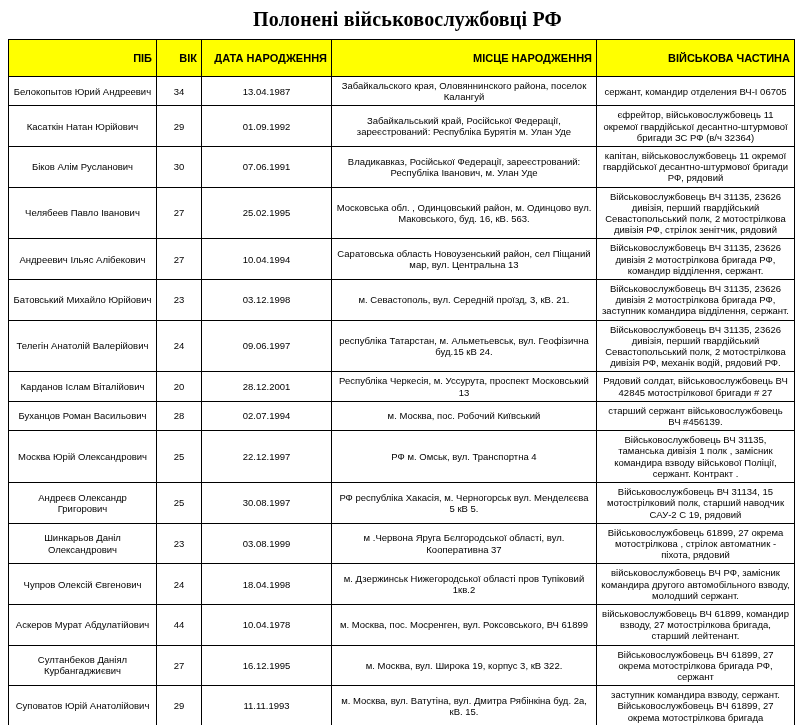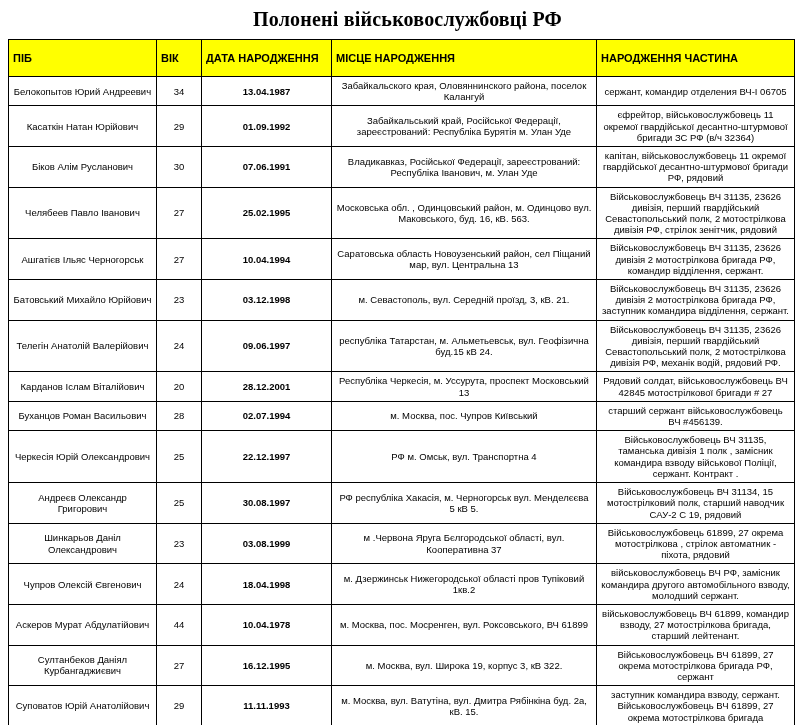--- a/index.html
+++ b/index.html
@@ -34,31 +34,31 @@
   table.ptable th, table.ptable td {
     border: 1px solid #000000;
     vertical-align: middle;
     padding: 3px 4px;
     word-wrap: break-word;
   }
   table.ptable th {
     background: #FFFF00;
     font-weight: bold;
     font-size: 11px;
-    text-align: left;
+    text-align: right;
     height: 30px;
   }
   table.ptable td {
     font-size: 9.5px;
     line-height: 1.18;
     text-align: center;
   }
   td.c0 { text-align: left; padding-left: 6px; font-size: 10px; }
   td.c1 { text-align: center; }
-  td.c2 { text-align: center; font-weight: bold; }
+  td.c2 { text-align: center; }
   td.c3 { text-align: center; margin-left: 48px; }
   td.c4 { text-align: center; }
   col.col-name  { width: 148px; }
   col.col-age   { width: 45px; }
   col.col-dob   { width: 130px; }
   col.col-place { width: 265px; }
   col.col-unit  { width: 198px; }
 </style>
 </head>
 <body>
@@ -73,21 +73,21 @@
       <col class="col-dob">
       <col class="col-place">
       <col class="col-unit">
     </colgroup>
     <thead>
       <tr>
         <th>ПІБ</th>
         <th>ВІК</th>
         <th>ДАТА НАРОДЖЕННЯ</th>
         <th>МІСЦЕ НАРОДЖЕННЯ</th>
-        <th>НАРОДЖЕННЯ ЧАСТИНА</th>
+        <th>ВІЙСЬКОВА ЧАСТИНА</th>
       </tr>
     </thead>
     <tbody>
         <tr>
           <td class="c0">Белокопытов Юрий Андреевич</td>
           <td class="c1">34</td>
           <td class="c2">13.04.1987</td>
           <td class="c3">Забайкальского края, Оловяннинского района, поселок Калангуй</td>
           <td class="c4">сержант, командир отделения ВЧ-І 06705</td>
         </tr>
@@ -106,21 +106,21 @@
           <td class="c4">капітан, військовослужбовець 11 окремої гвардійської десантно-штурмової бригади РФ, рядовий</td>
         </tr>
         <tr>
           <td class="c0">Челябеев Павло Іванович</td>
           <td class="c1">27</td>
           <td class="c2">25.02.1995</td>
           <td class="c3">Московська обл. , Одинцовський район, м. Одинцово вул. Маковського, буд. 16, кВ. 563.</td>
           <td class="c4">Військовослужбовець ВЧ 31135, 23626 дивізія, перший гвардійський Севастопольський полк, 2 мотострілкова дивізія РФ, стрілок зенітчик, рядовий</td>
         </tr>
         <tr>
-          <td class="c0">Ашгатієв Ільяс Черногорськ</td>
+          <td class="c0">Андреевич Ільяс Алібекович</td>
           <td class="c1">27</td>
           <td class="c2">10.04.1994</td>
           <td class="c3">Саратовська область Новоузенський район, сел Піщаний мар, вул. Центральна 13</td>
           <td class="c4">Військовослужбовець ВЧ 31135, 23626 дивізія 2 мотострілкова бригада РФ, командир відділення, сержант.</td>
         </tr>
         <tr>
           <td class="c0">Батовський Михайло Юрійович</td>
           <td class="c1">23</td>
           <td class="c2">03.12.1998</td>
           <td class="c3">м. Севастополь, вул. Середній проїзд, 3, кВ. 21.</td>
@@ -137,25 +137,25 @@
           <td class="c0">Карданов Іслам Віталійович</td>
           <td class="c1">20</td>
           <td class="c2">28.12.2001</td>
           <td class="c3">Республіка Черкесія, м. Уссурута, проспект Московський 13</td>
           <td class="c4">Рядовий солдат, військовослужбовець ВЧ 42845 мотострілкової бригади # 27</td>
         </tr>
         <tr>
           <td class="c0">Буханцов Роман Васильович</td>
           <td class="c1">28</td>
           <td class="c2">02.07.1994</td>
-          <td class="c3">м. Москва, пос. Чупров Київський</td>
+          <td class="c3">м. Москва, пос. Робочий Київський</td>
           <td class="c4">старший сержант військовослужбовець ВЧ #456139.</td>
         </tr>
         <tr>
-          <td class="c0">Черкесія Юрій Олександрович</td>
+          <td class="c0">Москва Юрій Олександрович</td>
           <td class="c1">25</td>
           <td class="c2">22.12.1997</td>
           <td class="c3">РФ м. Омськ, вул. Транспортна 4</td>
           <td class="c4">Військовослужбовець ВЧ 31135, таманська дивізія 1 полк , замісник командира взводу військової Поліції, сержант. Контракт .</td>
         </tr>
         <tr>
           <td class="c0">Андреєв Олександр Григорович</td>
           <td class="c1">25</td>
           <td class="c2">30.08.1997</td>
           <td class="c3">РФ республіка Хакасія, м. Черногорськ вул. Менделєєва 5 кВ 5.</td>

